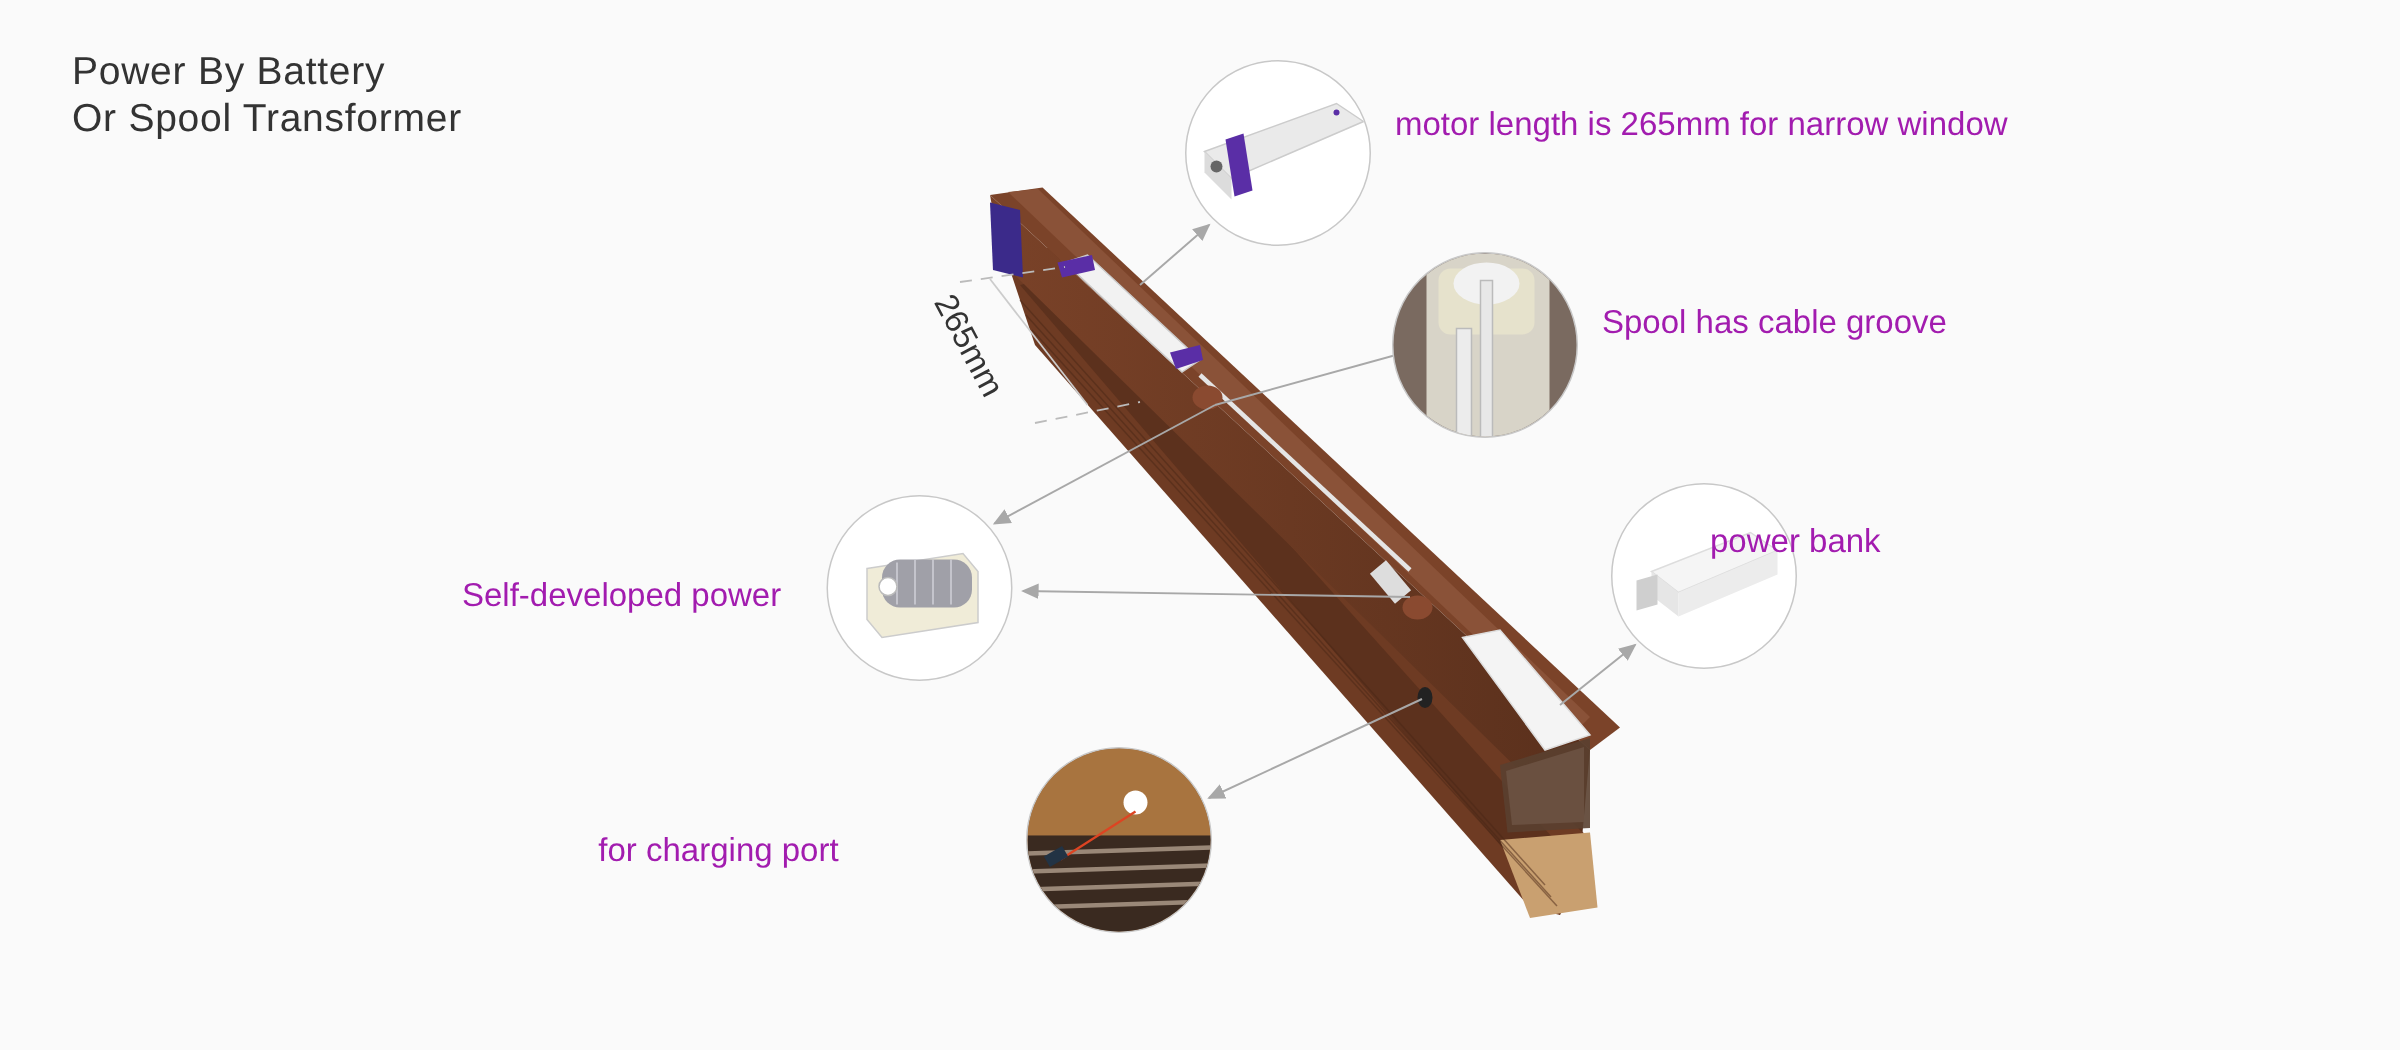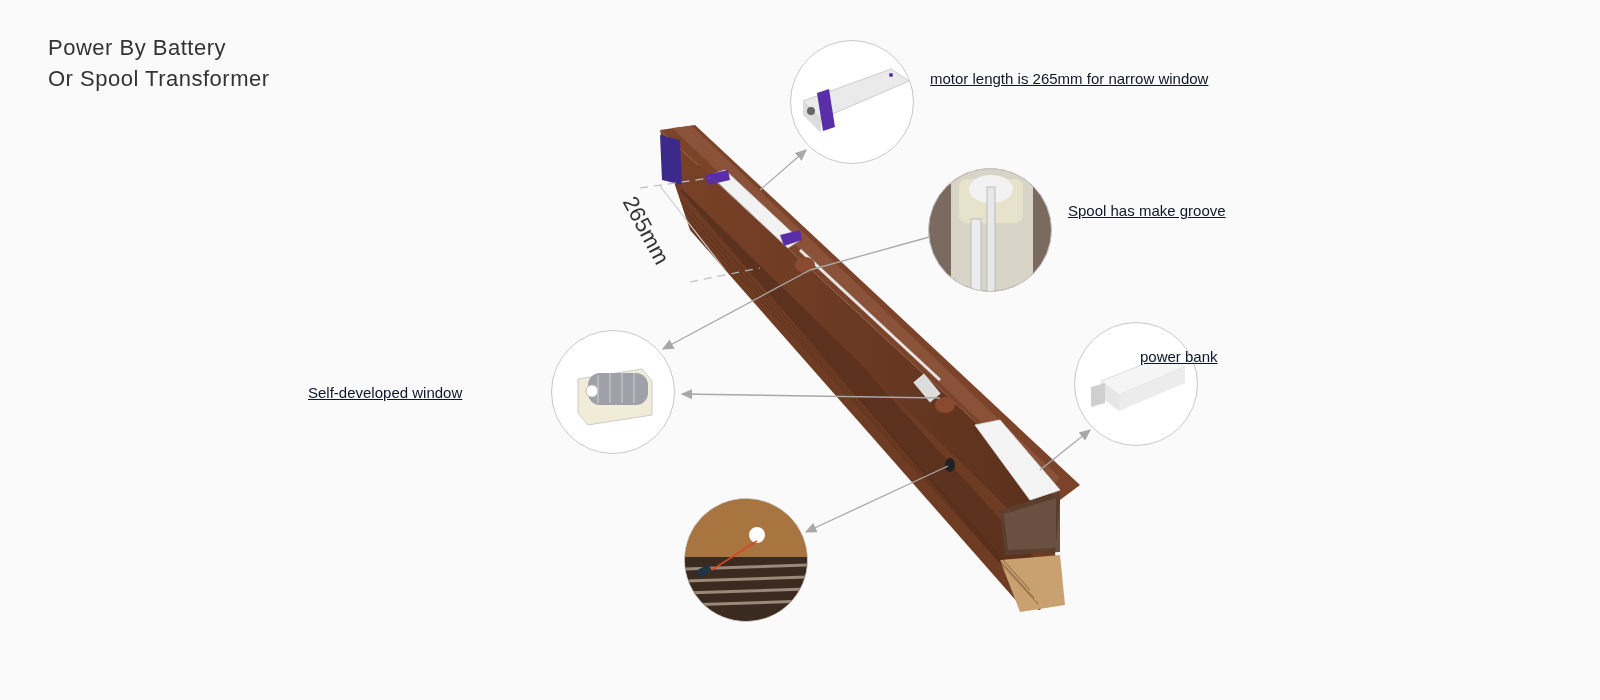--- a/index.html
+++ b/index.html
@@ -5,24 +5,24 @@
   html, body { margin:0; padding:0; }
   body {
     width:1600px; height:700px; overflow:hidden;
     background:#fafafa;
     font-family:"Liberation Sans", "DejaVu Sans", sans-serif;
     color:#333;
     position:relative;
   }
   .title {
     position:absolute; left:48px; top:32px;
-    font-size:22px; line-height:31px; color:#333; letter-spacing:0.5px;
+    font-size:26px; line-height:31px; color:#333; letter-spacing:0.5px;
   }
   .label {
-    position:absolute; font-size:15px; color:#0f172a; white-space:nowrap;text-decoration:underline;
+    position:absolute; font-size:22px; color:#a21caf; white-space:nowrap;
   }
   .label.center { text-align:center; }
   .bubble {
     position:absolute; border-radius:50%; border:1px solid #c8c8c8;
     background:#fff; overflow:hidden; box-sizing:border-box;
   }
   svg.scene { position:absolute; left:0; top:0; }
   .dim-label {
     position:absolute; left:640px; top:192px; font-size:22px; color:#333;
     transform:rotate(62deg); transform-origin:left top; white-space:nowrap;
@@ -114,36 +114,36 @@
 
 <div class="bubble" style="left:928px;top:168px;width:124px;height:124px;background:#7a6a60;">
   <svg width="124" height="124">
     <rect x="22" y="0" width="82" height="124" fill="#d8d4c8"></rect>
     <rect x="30" y="10" width="64" height="44" rx="8" fill="#e6e2cc"></rect>
     <ellipse cx="62" cy="20" rx="22" ry="14" fill="#f2f2f2"></ellipse>
     <rect x="58" y="18" width="8" height="106" fill="#e8e8e8" stroke="#bbb"></rect>
     <rect x="42" y="50" width="10" height="74" fill="#ececec" stroke="#bbb"></rect>
   </svg>
 </div>
-<div class="label" style="left:1068px;top:202px;">Spool has make groove</div>
+<div class="label" style="left:1068px;top:202px;">Spool has cable groove</div>
 
 <div class="bubble" style="left:551px;top:330px;width:124px;height:124px;">
   <svg width="124" height="124">
     <polygon points="26,48 90,38 100,50 100,84 36,94 26,82" fill="#f0ecd8" stroke="#ccc"></polygon>
     <rect x="36" y="42" width="60" height="32" rx="12" fill="#a0a0a8"></rect>
     <g stroke="#d0d0d8" stroke-width="1">
         <line x1="46" y1="44" x2="46" y2="72"></line>
         <line x1="58" y1="42" x2="58" y2="72"></line>
         <line x1="70" y1="42" x2="70" y2="72"></line>
         <line x1="82" y1="42" x2="82" y2="72"></line>
       </g>
     <circle cx="40" cy="60" r="6" fill="#fff" stroke="#bbb"></circle>
   </svg>
 </div>
-<div class="label" style="left:308px;top:384px;">Self-developed window</div>
+<div class="label" style="left:308px;top:384px;">Self-developed power</div>
 
 <div class="bubble" style="left:1074px;top:322px;width:124px;height:124px;">
   <svg width="124" height="124">
     <polygon points="26,58 92,32 110,44 44,72" fill="#f5f5f5" stroke="#ddd"></polygon>
     <polygon points="26,58 44,72 44,88 26,74" fill="#e6e6e6"></polygon>
     <polygon points="44,72 110,44 110,60 44,88" fill="#ececec"></polygon>
     <polygon points="16,64 30,60 30,80 16,84" fill="#cfcfcf"></polygon>
   </svg>
 </div>
 <div class="label" style="left:1140px;top:348px;">power bank</div>
@@ -157,13 +157,14 @@
         <line x1="0" y1="82" x2="124" y2="78"></line>
         <line x1="0" y1="94" x2="124" y2="90"></line>
         <line x1="0" y1="106" x2="124" y2="102"></line>
       </g>
     <circle cx="72" cy="36" r="8" fill="#fff"></circle>
     <path d="M72,42 Q50,56 22,74" stroke="#d42" stroke-width="1.5" fill="none"></path>
     <rect x="12" y="68" width="14" height="8" fill="#234" transform="rotate(-30 19 72)"></rect>
   </svg>
 </div>
 <div class="label center" style="left:314px;top:552px;width:330px;line-height:29px;">
+  <div>for charging port</div>
 </div>
 
 </body></html>

